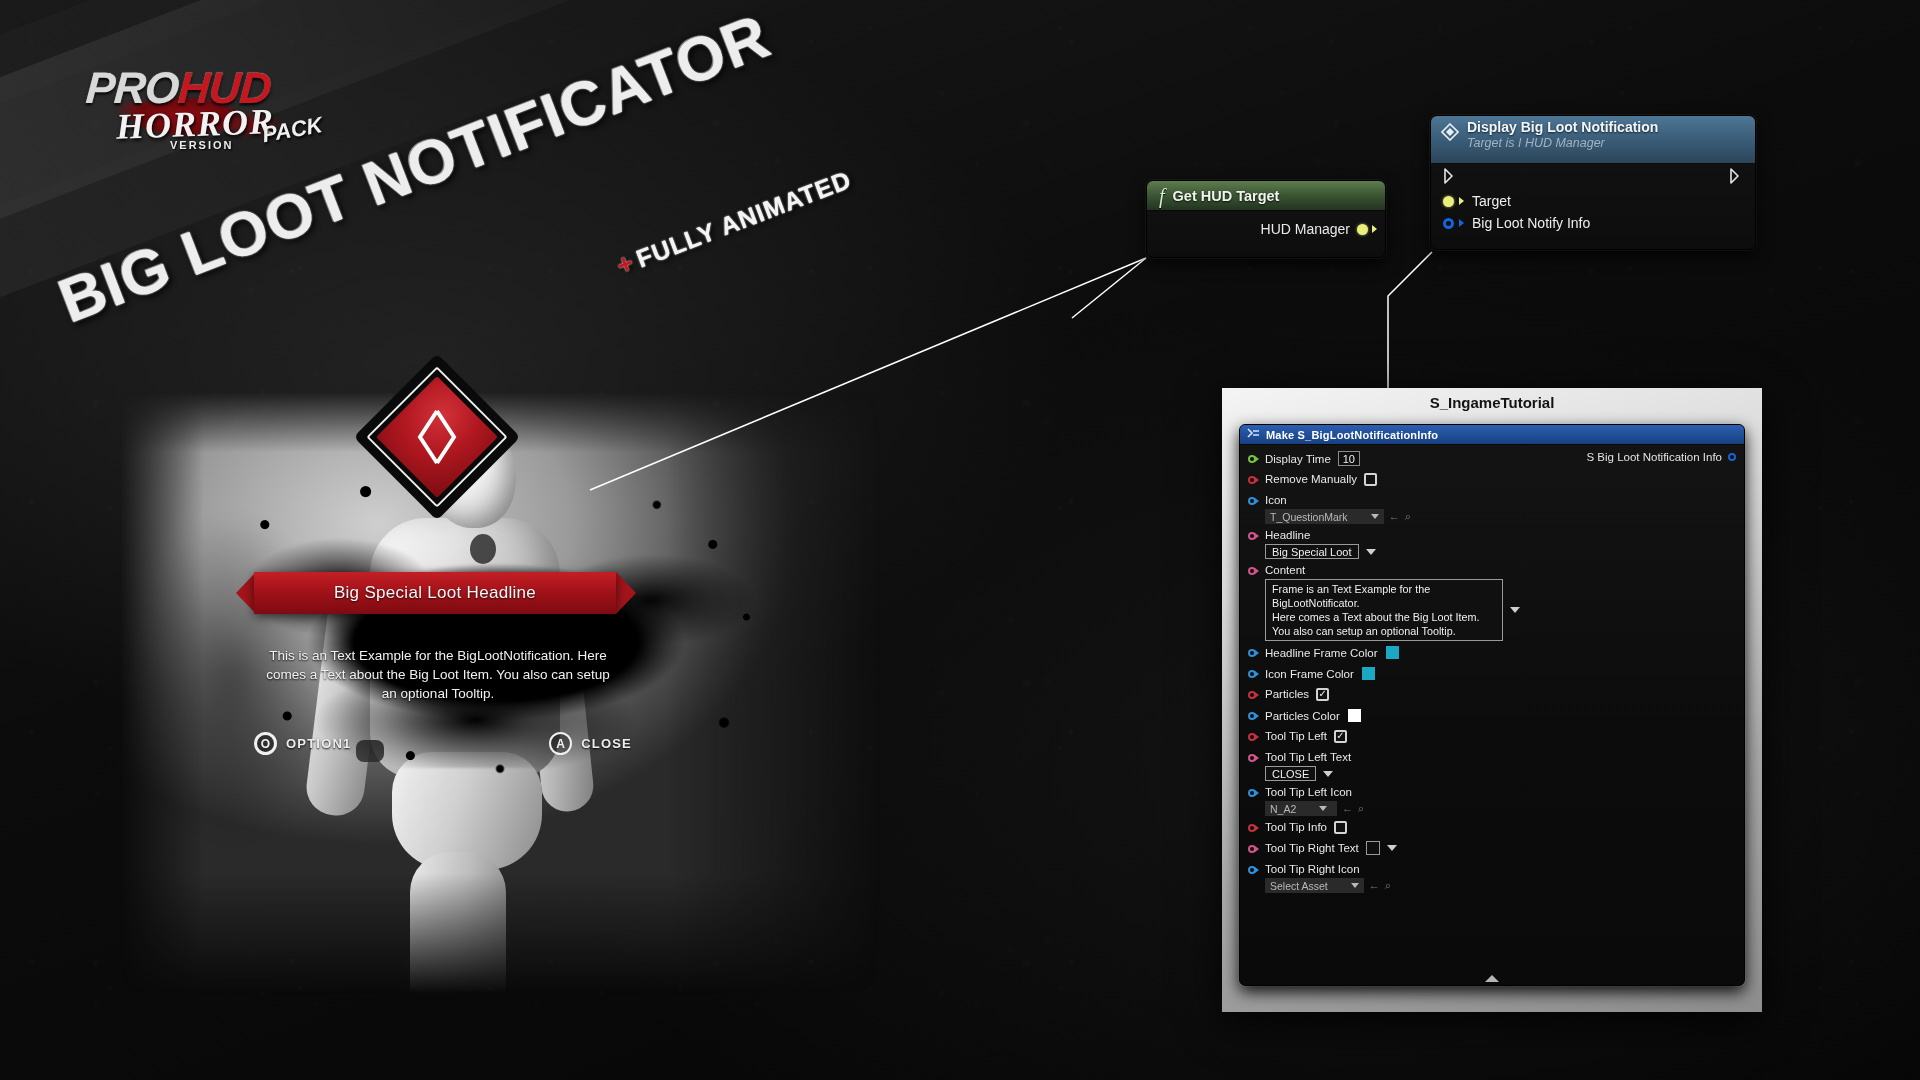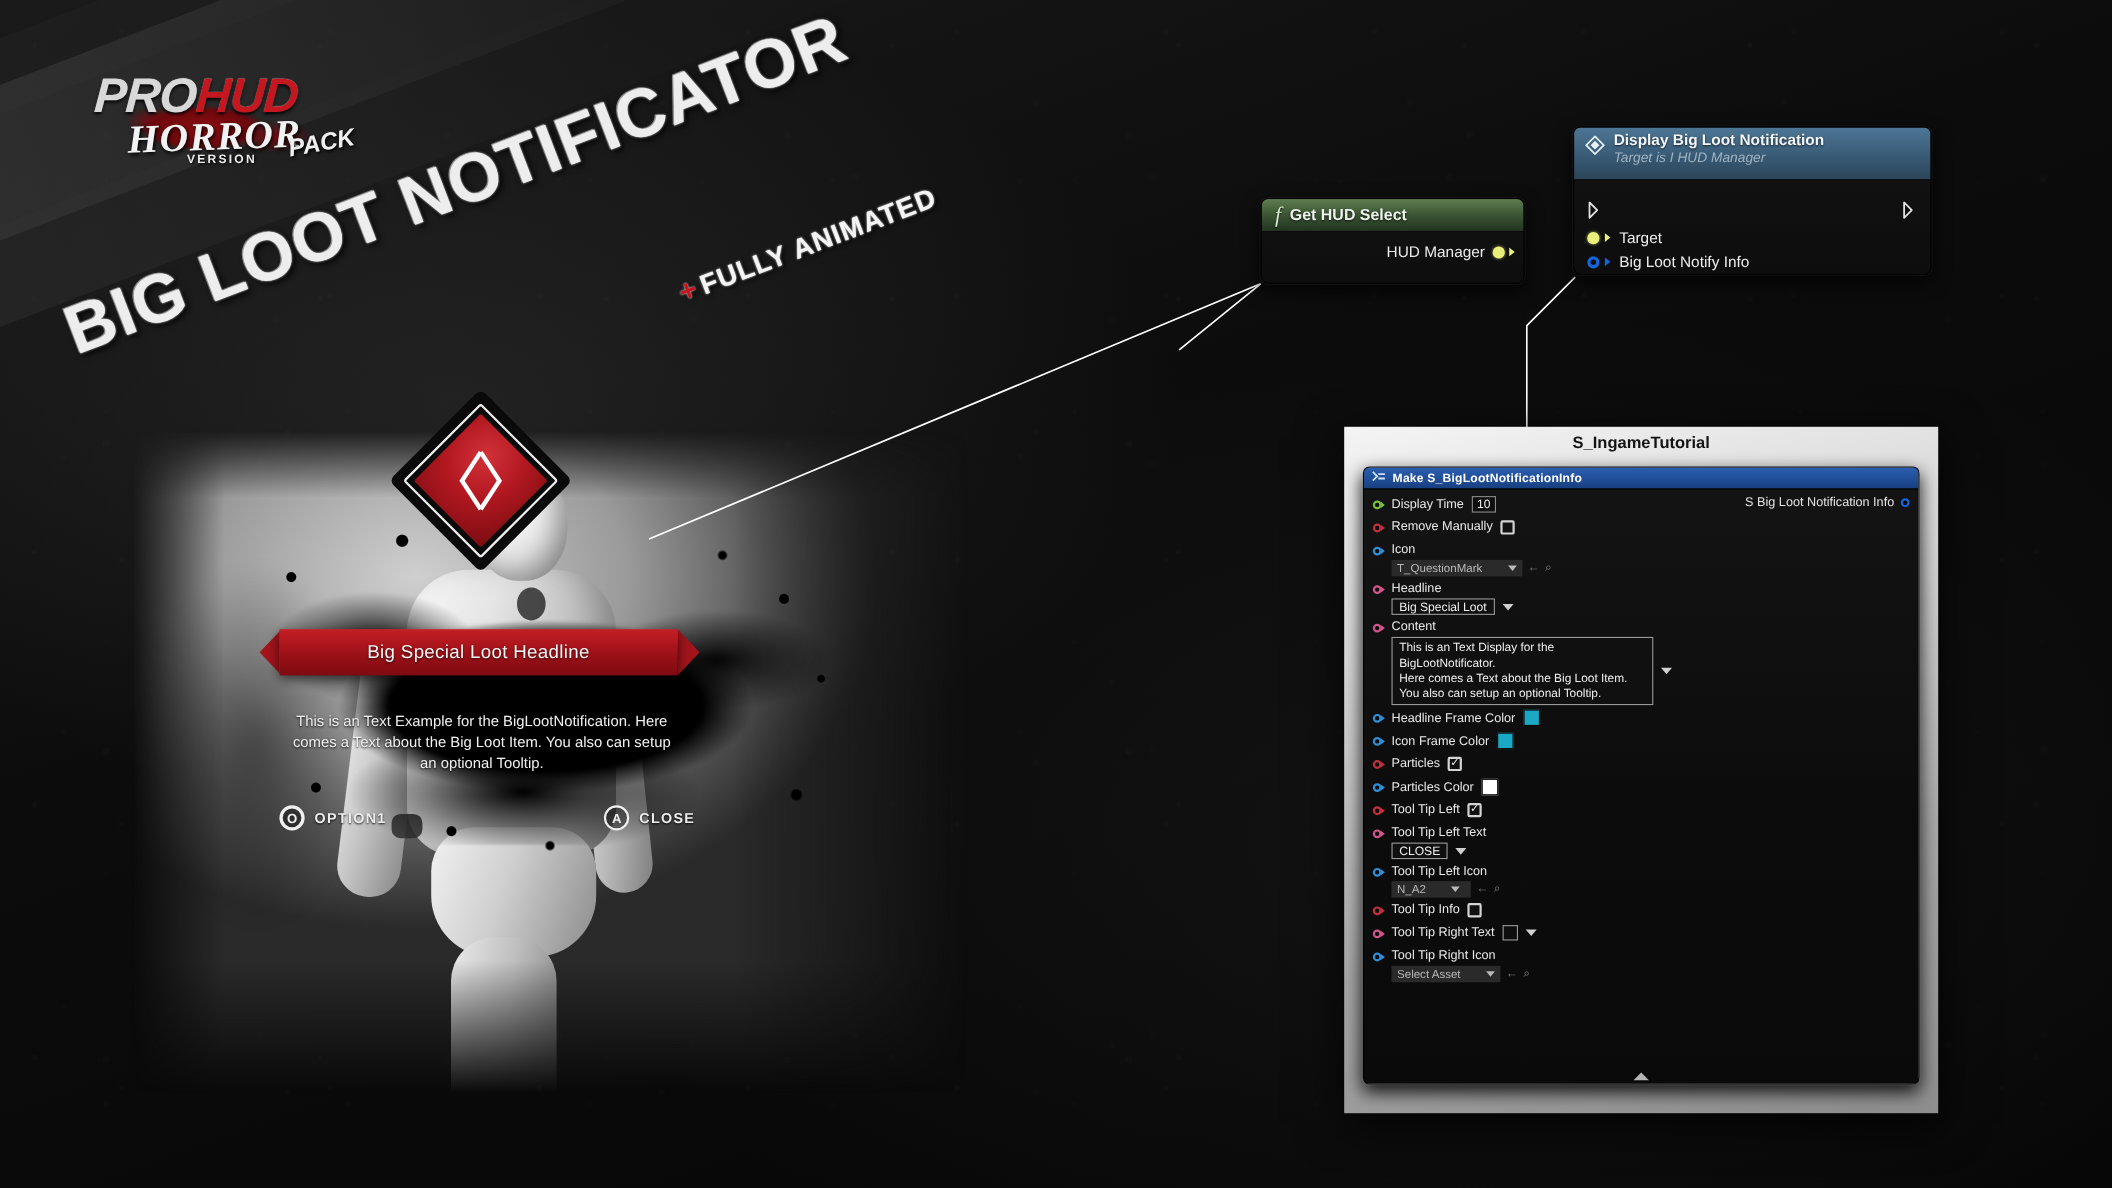--- a/index.html
+++ b/index.html
@@ -338,21 +338,21 @@
     border-bottom: 1px solid #0a0a0a;
     display: flex; gap: 8px; align-items: flex-start;
   }
   .ev-diamond {
     margin-top: 3px; width: 18px; height: 18px;
     display: flex; align-items: center; justify-content: center;
   }
   .ev-titles { display: flex; flex-direction: column; line-height: 1.12; }
   .ev-title { font-size: 14px; font-weight: bold; color: #f2f6fa; text-shadow: 0 1px 2px rgba(0,0,0,.7); }
   .ev-sub { font-size: 12.5px; font-style: italic; color: #9fb3c2; }
-  .ev-rows { padding: 15px 0 0 0; }
+  .ev-rows { padding: 0 0 0 0; }
   .ev-exec {
     display: flex; align-items: center; justify-content: space-between;
     padding: 1px 12px 3px 12px; height: 26px;
   }
   .ev-pinrow {
     display: flex; align-items: center; gap: 8px;
     padding: 3px 12px; font-size: 14px; color: #ededed;
   }
 
   
@@ -564,21 +564,21 @@
     <path d="M1386 238 L1386 300" stroke="#ffffff" stroke-width="0" fill="none"></path>
     <polyline points="1386,240 1386,296 1386,296" stroke="#ffffff" stroke-width="1.4" fill="none" opacity="0"></polyline>
     <polyline points="1385,250 1385,300 1385,300" stroke="#ffffff" stroke-width="0" fill="none"></polyline>
     <path d="M1432 252 L1388 296 L1388 398" stroke="#ffffff" stroke-width="1.5" fill="none"></path>
     <line x1="1146" y1="258" x2="1072" y2="318" stroke="#ffffff" stroke-width="1.5"></line>
   </svg>
 
   <div class="bp-node" id="node-get-hud">
     <div class="fn-header">
       <span class="f-glyph">f</span>
-      <span class="fn-title">Get HUD Select</span>
+      <span class="fn-title">Get HUD Target</span>
     </div>
     <div class="fn-out">
       <span>HUD Manager</span>
       <span class="pin-dot filled-yellow"></span>
       <span class="pin-arrow yellow"></span>
     </div>
   </div>
 
   <div class="bp-node" id="node-display">
     <div class="ev-header">
@@ -696,21 +696,21 @@
           </div>
           <div class="srow">
             <span class="spin">
               <span class="spin-dot pink"></span>
               <span class="spin-arw pink"></span>
             </span>
             <div class="srow-body">
               <div class="slabel stacked">Content</div>
               <div class="srow-inline">
                 <div class="textarea-field">
-                  <div>This is an Text Display for the BigLootNotificator.</div>
+                  <div>Frame is an Text Example for the BigLootNotificator.</div>
                   <div>Here comes a Text about the Big Loot Item.</div>
                   <div>You also can setup an optional Tooltip.</div>
                 </div>
                 <div class="caret lg"></div>
               </div>
             </div>
           </div>
           <div class="srow">
             <span class="spin">
               <span class="spin-dot blue"></span>

